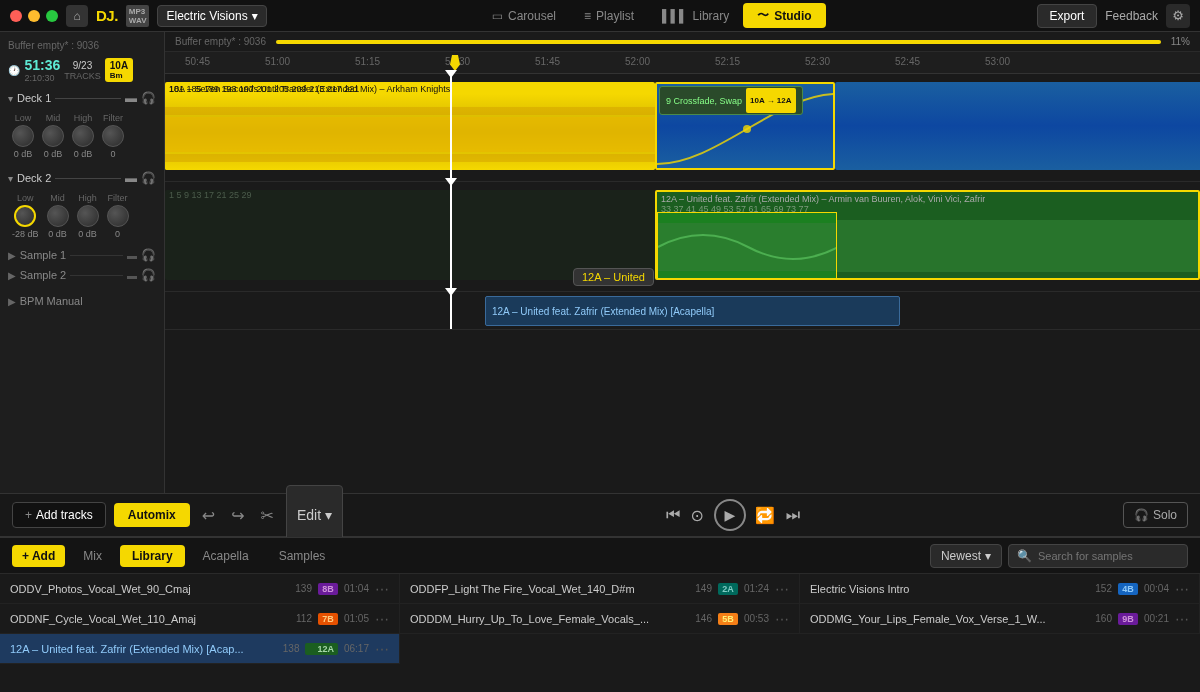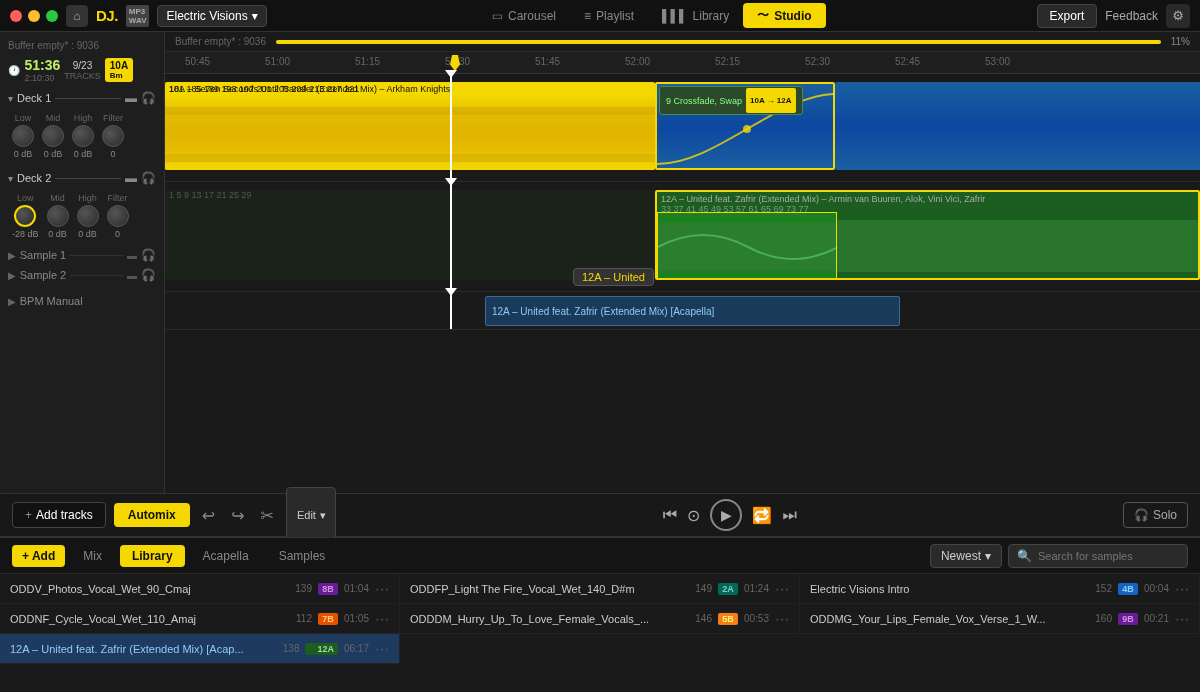--- a/index.html
+++ b/index.html
@@ -109,21 +109,21 @@
       background: #1e1e1e;
       border-right: 1px solid #333;
       padding: 6px 0;
     }
     .transport-row {
       display: flex; align-items: center; gap: 4px;
       padding: 4px 8px;
       font-size: 11px; color: #aaa;
     }
     .time-display {
-      font-size: 14px; font-weight: bold; color: #bef264;
+      font-size: 14px; font-weight: bold; color: #5eead4;
     }
     .key-badge {
       background: #f5d800; color: #111;
       padding: 2px 5px; border-radius: 3px;
       font-size: 10px; font-weight: bold;
     }
 
     .deck-row {
       padding: 4px 8px;
       display: flex; align-items: center; gap: 4px;
@@ -308,21 +308,21 @@
       font-size: 16px;
       cursor: pointer;
       padding: 2px 4px;
     }
     .edit-btn {
       background: #2a2a2a;
       border: 1px solid #444;
       border-radius: 4px;
       color: #ccc;
       padding: 21px 10px;
-      font-size: 11px;
+      font-size: 14px;
       cursor: pointer;
       display: flex; align-items: center; gap: 4px;
     }
     .transport-controls {
       display: flex; align-items: center; gap: 10px;
       margin: 0 auto;
     }
     .tc-btn {
       background: transparent;
       border: none;

